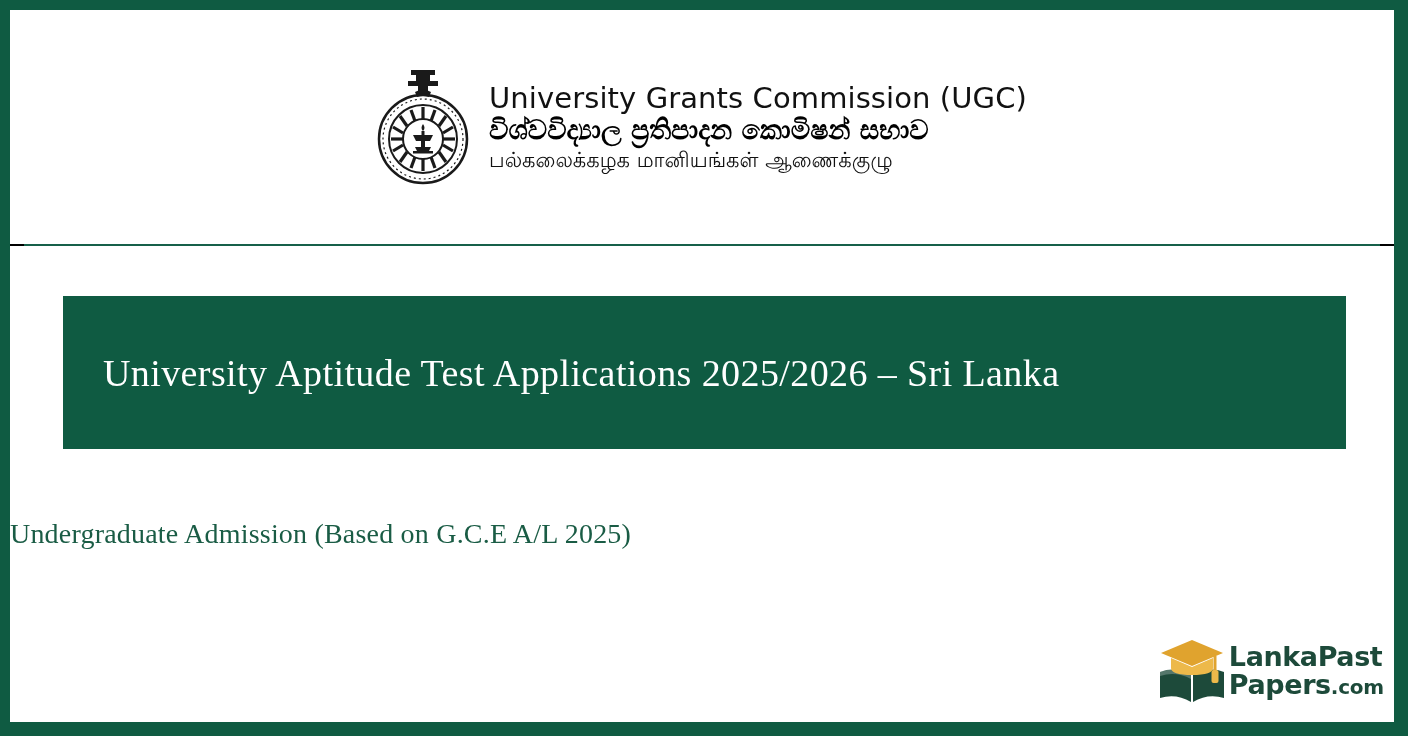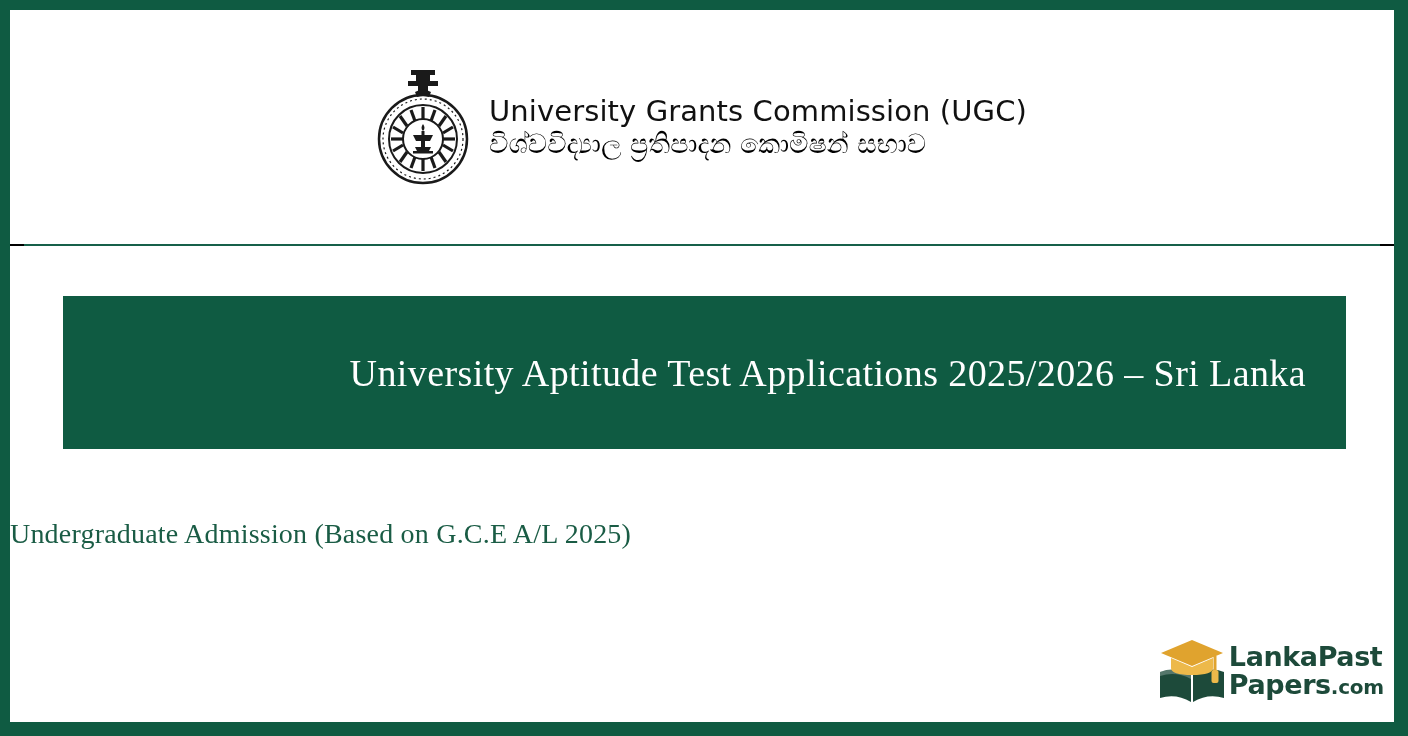--- a/index.html
+++ b/index.html
@@ -83,21 +83,21 @@
     font-family: "DejaVu Sans", sans-serif;
     font-size: 29px;
     font-weight: 400;
     color: #111111;
     letter-spacing: 0.1px;
     white-space: nowrap;
   }
   .ugc-si {
     font-family: "DejaVu Sans", sans-serif;
     font-size: 27px;
-    font-weight: 400;
+    font-weight: 700;
     color: #000000;
     white-space: nowrap;
     margin-top: 1px;
   }
   .ugc-ta {
     font-family: "DejaVu Sans", sans-serif;
     font-size: 21px;
     font-weight: 400;
     color: #111111;
     white-space: nowrap;
@@ -116,21 +116,21 @@
 
   .title-banner {
     position: absolute;
     left: 53px;
     top: 50px;
     width: 1283px;
     height: 153px;
     background: #0f5b42;
     display: flex;
     align-items: center;
-    justify-content: flex-end;
+    justify-content: flex-start;
     box-sizing: border-box;
     padding: 0 40px;
   }
   .title-banner .title-text {
     font-family: "Liberation Serif", "DejaVu Serif", serif;
     font-size: 38px;
     font-weight: 400;
     color: #ffffff;
     letter-spacing: 0.4px;
     text-align: center;
@@ -225,20 +225,21 @@
               <rect x="44" y="75" width="4" height="6"></rect>
               <path d="M38 81 h16 l-2 4 h-12 z"></path>
               <rect x="36" y="85" width="20" height="2.5"></rect>
             </g>
           </svg>
         </div>
 
         <div class="ugc-text">
           <div class="ugc-en">University Grants Commission (UGC)</div>
           <div class="ugc-si">විශ්වවිද්‍යාල ප්‍රතිපාදන කොමිෂන් සභාව</div>
+          <div class="ugc-ta">பல்கலைக்கழக மானியங்கள் ஆணைக்குழு</div>
         </div>
 
       </div>
     </div>
     <div class="header-divider"></div>
 
     <div class="body-area">
 
       <div class="title-banner">
         <div class="title-text">University Aptitude Test Applications 2025/2026 – Sri Lanka</div>

